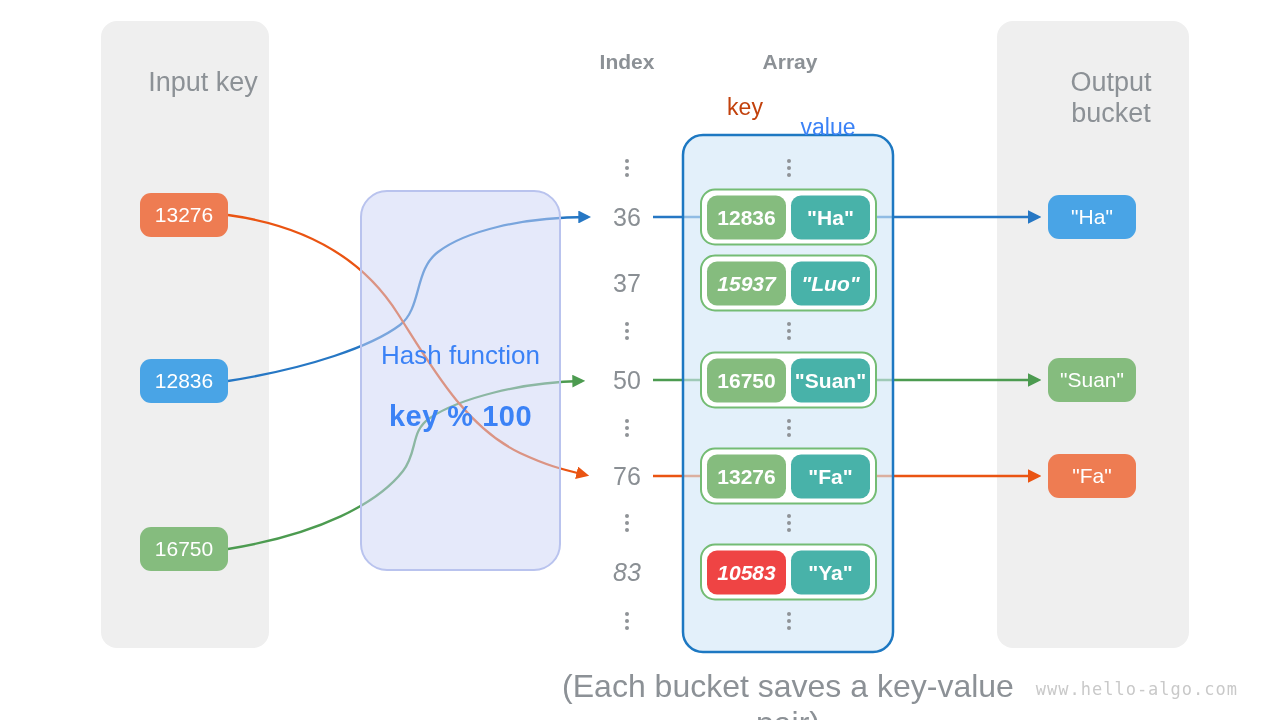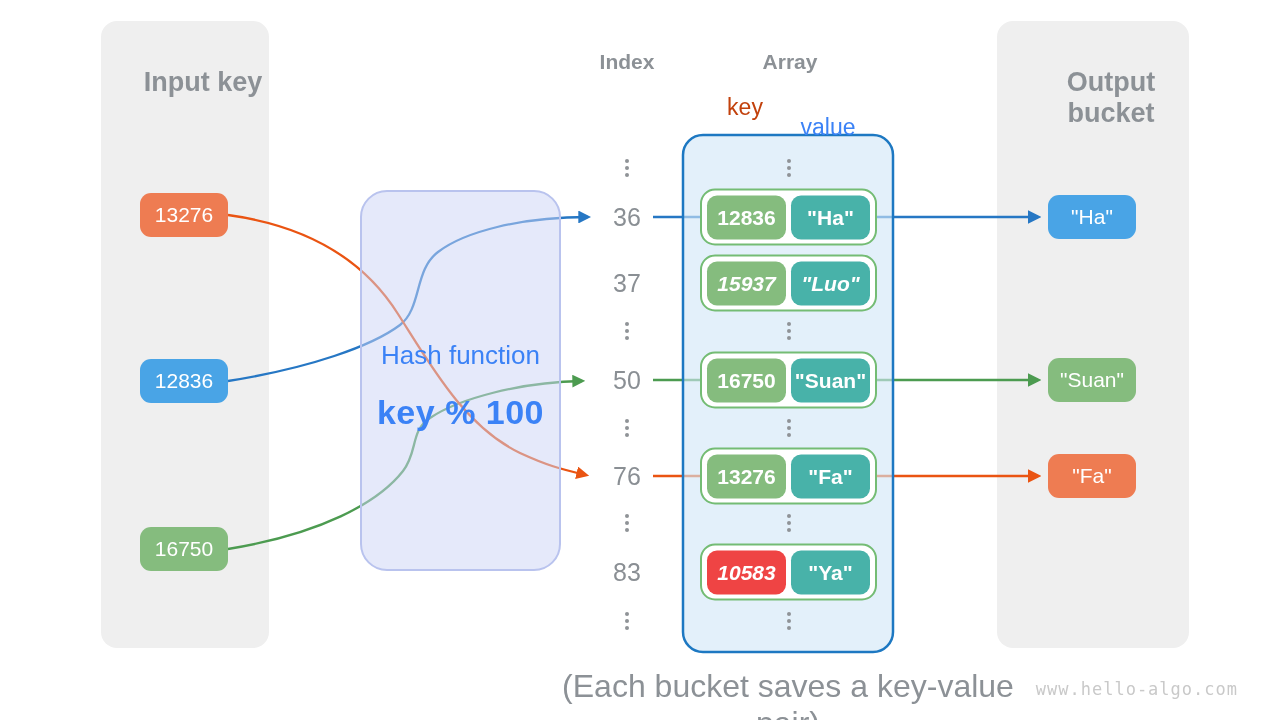--- a/index.html
+++ b/index.html
@@ -5,36 +5,36 @@
   html,body{margin:0;padding:0;background:#ffffff;}
   #canvas{
     position:relative;width:1280px;height:720px;background:#ffffff;overflow:hidden;
     font-family:"Liberation Sans","DejaVu Sans",sans-serif;
   }
   .panel{
     position:absolute;background:#efefef;border-radius:16px;z-index:1;
   }
   .panel-title{
     position:absolute;top:46px;left:0;right:0;text-align:center;
-    font-size:27px;font-weight:700;color:#8c9196;z-index:3;padding-left:36px;
+    font-size:27px;font-weight:400;color:#8c9196;z-index:3;padding-left:36px;
   }
   #diagram-svg{position:absolute;left:0;top:0;z-index:2;}
   .hdr{
     position:absolute;text-align:center;font-weight:700;font-size:21px;color:#8c9196;z-index:3;
     transform:translate(-50%,-50%);white-space:nowrap;
   }
   .subhdr{
     position:absolute;text-align:center;font-weight:500;font-size:23px;z-index:3;
     transform:translate(-50%,-50%);white-space:nowrap;
   }
   .hash-label{
     position:absolute;left:361px;top:340px;width:199px;text-align:center;z-index:3;
     font-size:26px;
   }
-  .hash-label .line2{margin-top:22px;font-weight:700;font-size:34px;letter-spacing:0.5px;text-align:center;}
+  .hash-label .line2{margin-top:29px;font-weight:700;font-size:29px;letter-spacing:0.5px;text-align:center;}
   .chip{
     position:absolute;width:88px;height:44px;border-radius:11px;z-index:3;
     display:flex;align-items:center;justify-content:center;
     color:#fff;font-size:21px;font-weight:500;transform:translateY(-50%);
   }
   .idx{
     position:absolute;z-index:3;font-size:25px;color:#8a8f94;
     transform:translate(-50%,-50%);
   }
   .dots{
@@ -136,21 +136,21 @@
         <span></span>
         <span></span>
         <span></span>
       </div>
       <div class="idx" style="left: 627px; top: 476px;">76</div>
       <div class="dots" style="left: 627px; top: 523px;">
         <span></span>
         <span></span>
         <span></span>
       </div>
-      <div class="idx" style="left: 627px; top: 572px;">83</div>
+      <div class="idx" style="left: 627px; top: 572px; font-style: italic;">83</div>
       <div class="dots" style="left: 627px; top: 621px;">
         <span></span>
         <span></span>
         <span></span>
       </div>
       <div class="dots" style="left: 789px; top: 168px;">
         <span></span>
         <span></span>
         <span></span>
       </div>

